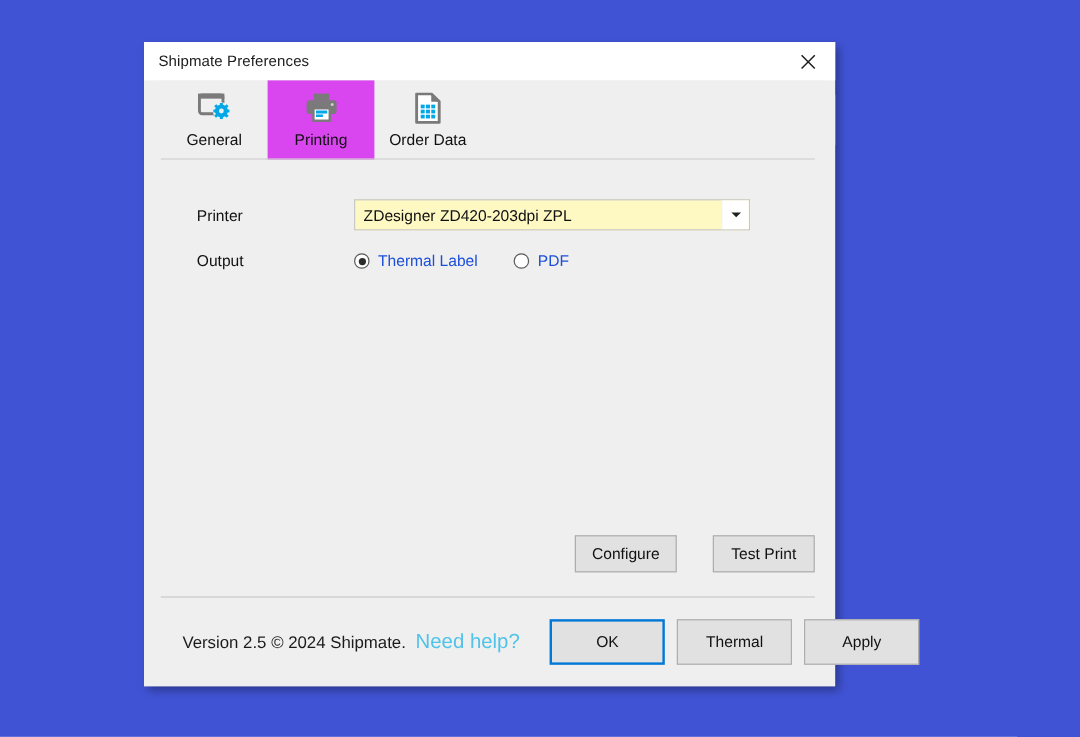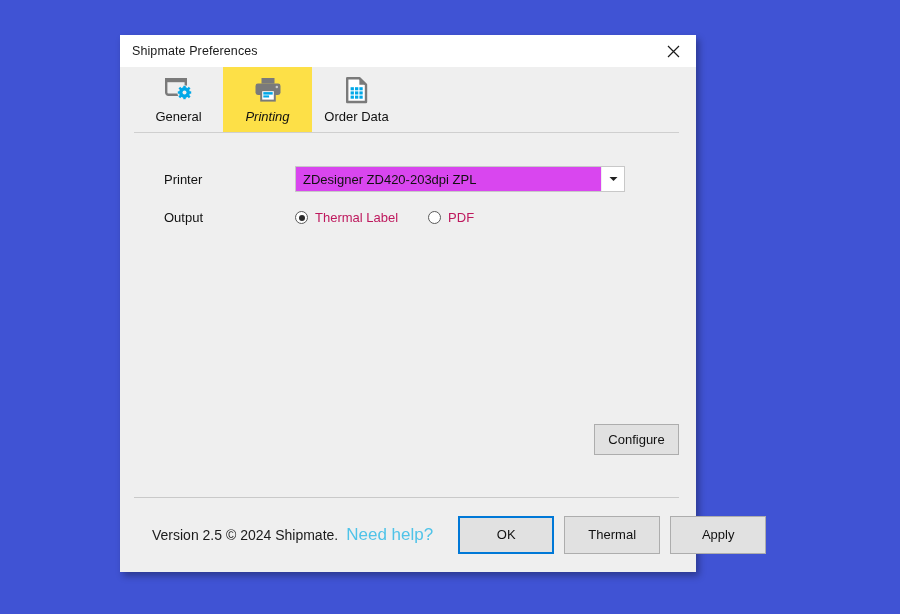--- a/index.html
+++ b/index.html
@@ -71,21 +71,21 @@
   .tab {
     width: 89px;
     display: flex;
     flex-direction: column;
     align-items: center;
     justify-content: flex-start;
     padding-top: 6px;
     cursor: default;
     box-sizing: border-box;
   }
-  .tab.active { background: #fde047; font-style: italic; }
+  .tab.active { background: #d946ef; }
   .tab-icon {
     height: 34px;
     display: flex;
     align-items: center;
     justify-content: center;
   }
   .tab-label {
     font-size: 13px;
     color: #111111;
     margin-top: 2px;
@@ -122,21 +122,21 @@
     width: 131px;
     font-size: 13px;
     color: #111111;
     flex: 0 0 auto;
   }
 
   
   .combo {
     width: 330px;
     height: 26px;
-    background: #d946ef;
+    background: #fef9c3;
     border: 1px solid #c8c8c8;
     box-sizing: border-box;
     display: flex;
     align-items: stretch;
     cursor: default;
   }
   .combo-value {
     flex: 1 1 auto;
     display: flex;
     align-items: center;
@@ -181,30 +181,30 @@
     top: 50%;
     width: 6px;
     height: 6px;
     margin-left: -3px;
     margin-top: -3px;
     border-radius: 50%;
     background: #2b2b2b;
   }
   .radio-label {
     font-size: 13px;
-    color: #be185d;
+    color: #1d4ed8;
     margin-left: 7px;
     white-space: nowrap;
   }
 
   
   #content-actions {
     position: absolute;
     right: 17px;
-    bottom: 42px;
+    bottom: 20px;
     display: flex;
     gap: 30px;
   }
 
   .btn {
     background: #e1e1e1;
     border: 1px solid #adadad;
     font-size: 13px;
     color: #111111;
     height: 31px;
@@ -367,20 +367,21 @@
         </div>
         <div class="radio">
           <span class="radio-mark"></span>
           <span class="radio-label">PDF</span>
         </div>
       </div>
     </div>
 
     <div id="content-actions">
       <button class="btn">Configure</button>
+      <button class="btn">Test Print</button>
     </div>
   </div>
 
   <div id="footer">
     <div id="footer-separator"></div>
     <div id="footer-inner">
       <div style="display:flex;align-items:baseline;">
         <span id="version-text">Version 2.5 © 2024 Shipmate.</span>
         <span id="help-link">Need help?</span>
       </div>

